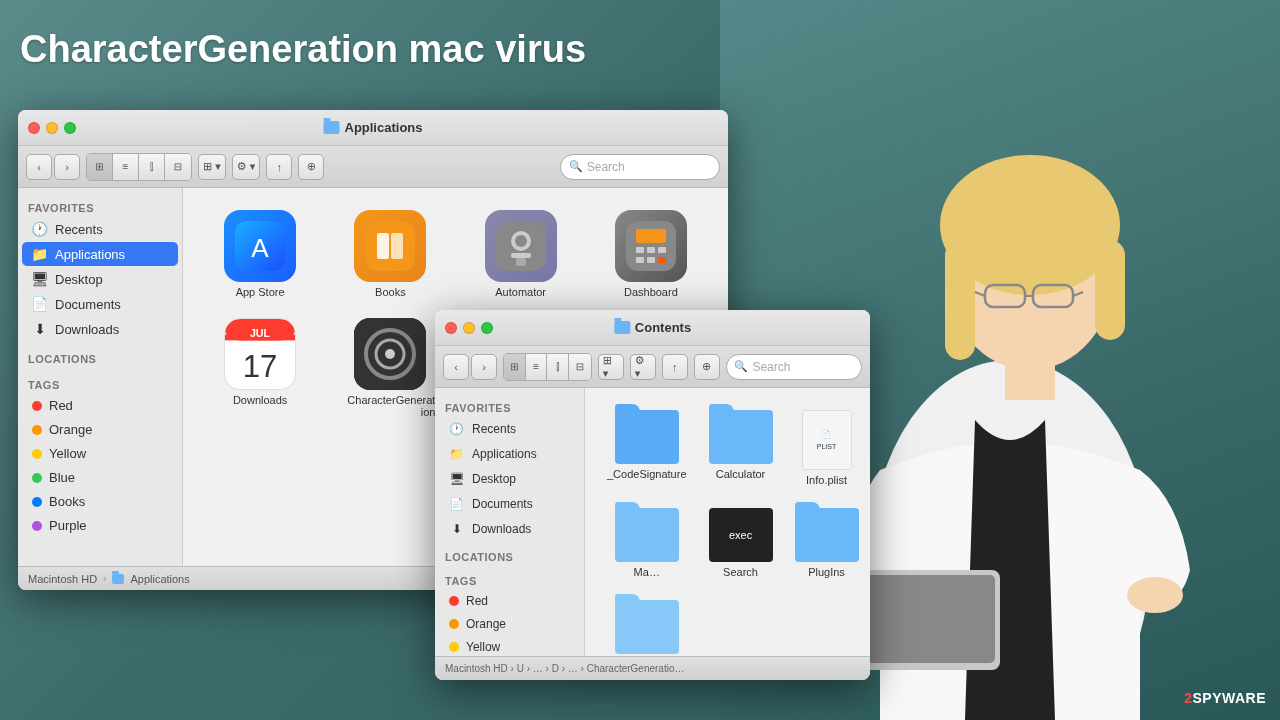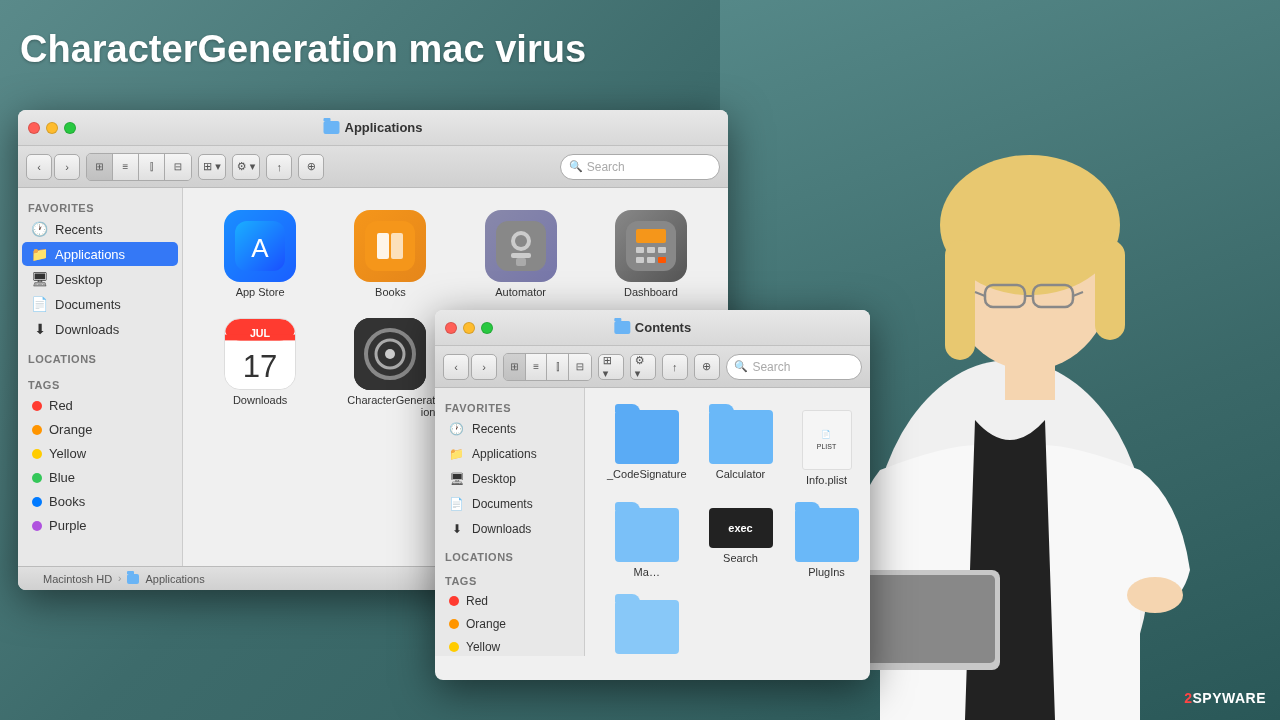--- a/index.html
+++ b/index.html
@@ -288,21 +288,21 @@
     .icon-contacts { background: linear-gradient(135deg, #f5f5f5, #e8e8e8); border: 1px solid #ddd; }
     .icon-dashboard { background: linear-gradient(135deg, #222, #000); }
 
     
     .statusbar {
       height: 24px;
       background: linear-gradient(180deg, #e0e0e0 0%, #d0d0d0 100%);
       border-top: 1px solid #bbb;
       display: flex;
       align-items: center;
-      padding: 0 25px;
+      padding: 0 10px;
       font-size: 11px;
       color: #555;
       gap: 6px;
     }
 
     .breadcrumb-arrow {
       color: #999;
       font-size: 10px;
     }
 
@@ -322,29 +322,29 @@
       flex-direction: column;
       align-items: center;
       gap: 4px;
       cursor: pointer;
       padding: 6px;
       border-radius: 6px;
     }
 
     .exec-item-icon {
       width: 64px;
-      height: 40px;
+      height: 54px;
       background: #222;
       border-radius: 4px;
       display: flex;
       align-items: center;
       justify-content: center;
       color: #fff;
       font-size: 11px;
-      font-weight: 700;
+      font-weight: 400;
     }
 
     .plist-item-icon {
       width: 50px;
       height: 60px;
       background: #f5f5f5;
       border: 1px solid #ddd;
       border-radius: 3px;
       display: flex;
       align-items: center;
@@ -793,13 +793,16 @@
       <div class="folder-item">
         <div style="position:relative;width:64px;height:54px;">
           <div style="position:absolute;top:0;left:0;width:64px;height:54px;background:#88c8f8;border-radius:4px;"></div>
           <div style="position:absolute;top:-6px;left:0;width:25px;height:8px;background:#88c8f8;border-radius:3px 8px 0 0;"></div>
         </div>
 
       </div>
     </div>
   </div>
 
+  <div class="statusbar">
+    <span style="font-size:10px;color:#666;">Macintosh HD › U › … › D › … › CharacterGeneratio…</span>
+  </div>
 </div>
 
 </body></html>

